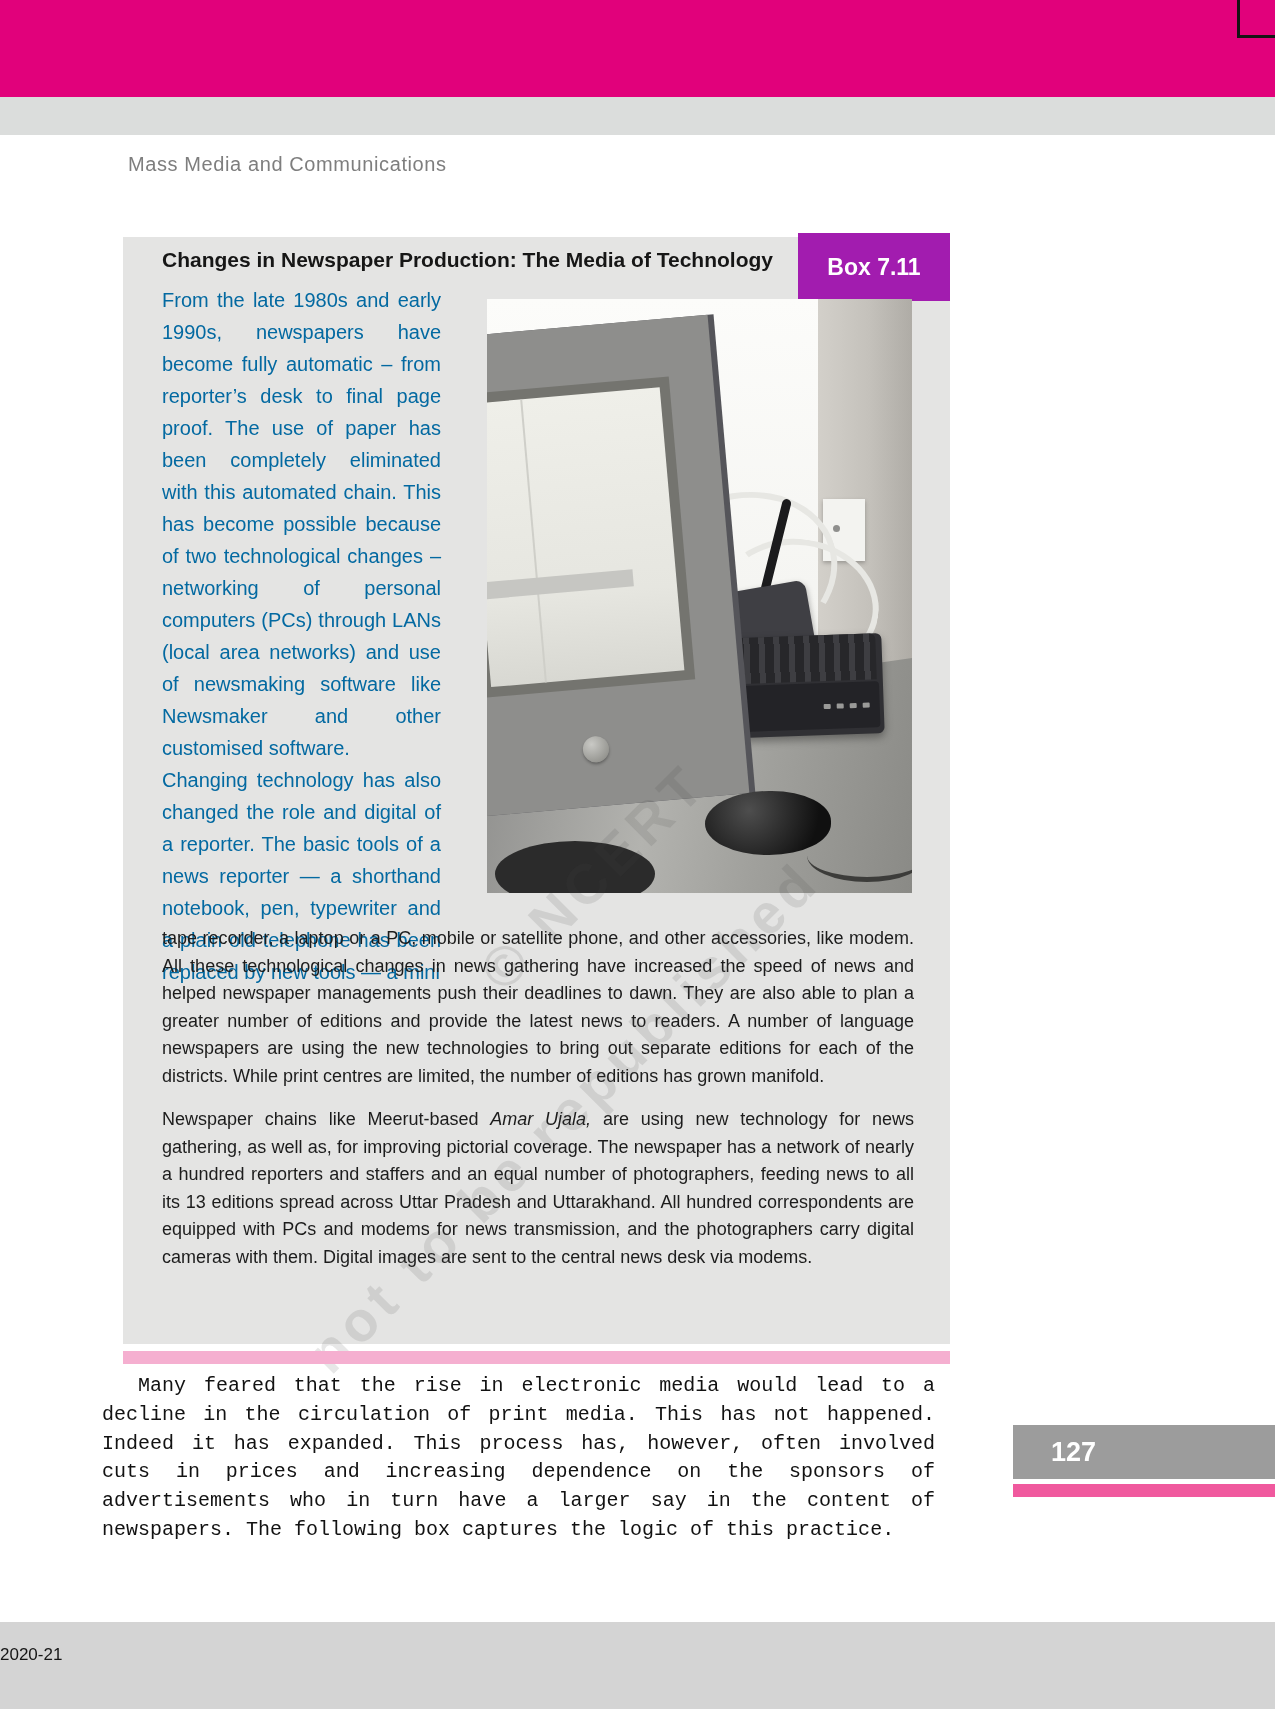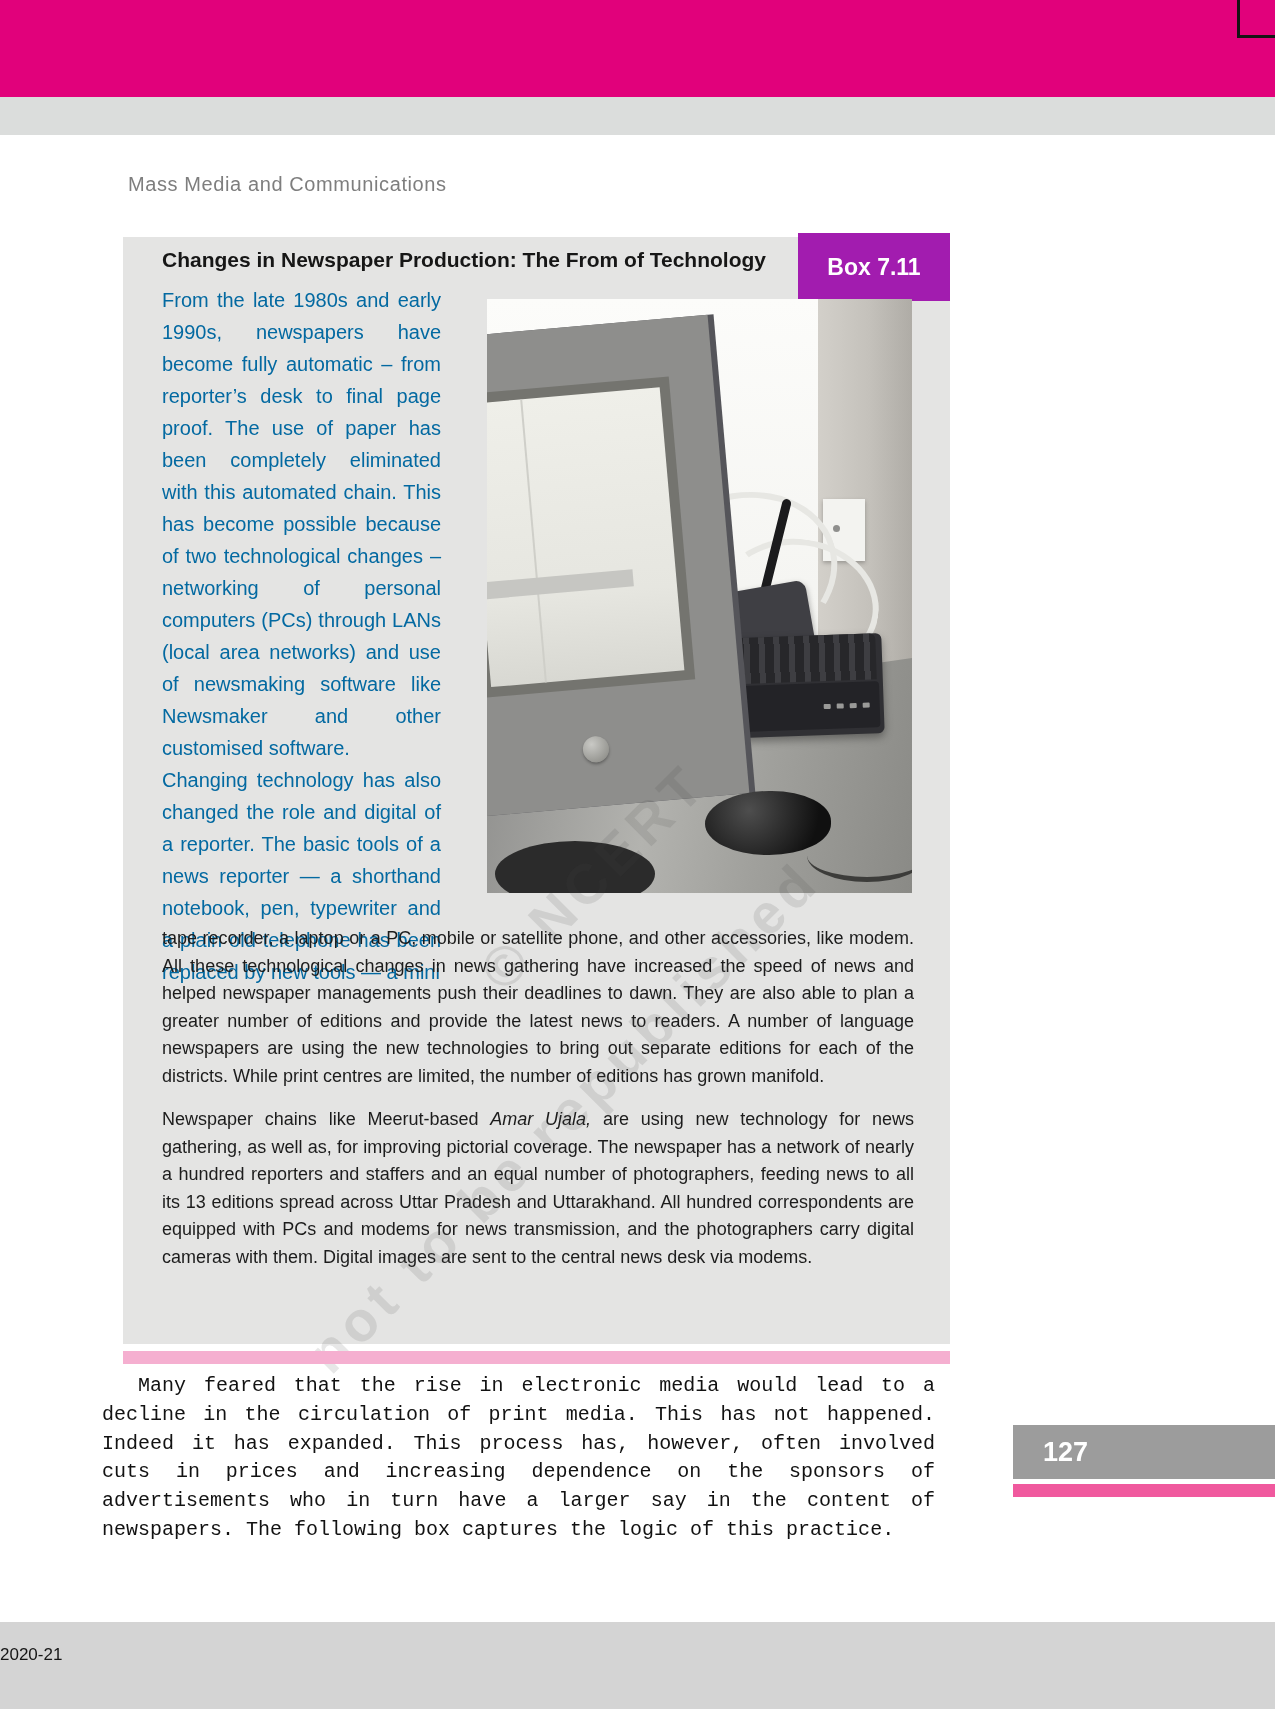--- a/index.html
+++ b/index.html
@@ -5,21 +5,21 @@
   html,body{margin:0;padding:0;background:#ffffff;}
   .page{position:relative;width:1275px;height:1709px;background:#ffffff;overflow:hidden;
         font-family:"Liberation Sans",sans-serif;}
 
   
   .band-magenta{position:absolute;left:0;top:0;width:1275px;height:97px;background:#E1017B;}
   .corner-box{position:absolute;right:0;top:0;width:35px;height:35px;
               border-left:3px solid #141414;border-bottom:3px solid #141414;}
   .band-gray{position:absolute;left:0;top:97px;width:1275px;height:38px;background:#DBDDDC;}
   .running-head{position:absolute;left:128px;top:153px;font-size:20px;letter-spacing:0.6px;
-                color:#7E7E7E;margin-top:20px;}
+                color:#7E7E7E;}
 
   
   .box711{position:absolute;left:123px;top:237px;width:827px;height:1107px;background:#E4E4E3;}
   .box-label{position:absolute;right:0;top:-4px;width:152px;height:68px;background:#a21caf;
              color:#fff;font-weight:bold;font-size:23px;display:flex;align-items:center;
              justify-content:center;}
   .box-title{position:absolute;left:39px;top:11px;width:620px;font-size:21px;font-weight:bold;
              color:#161616;}
   .col-text{position:absolute;left:39px;top:47px;width:279px;font-size:20px;line-height:32px;
             color:#0369a1;text-align:justify;}
@@ -87,21 +87,21 @@
   .wm1{left:470px;top:640px;font-size:56px;}
   .wm2{left:440px;top:880px;font-size:56px;}
 
   
   .pink-rule{position:absolute;left:123px;top:1351px;width:827px;height:13px;background:#F5AFD0;}
   .body-para{position:absolute;left:102px;top:1372px;width:833px;
              font-family:Liberation Mono, monospace;font-size:20px;line-height:28.8px;
              color:#121212;text-align:justify;text-indent:36px;}
   .pagenum{position:absolute;left:1013px;top:1425px;width:262px;height:54px;background:#9C9C9C;
            color:#fff;font-weight:bold;font-size:27px;display:flex;align-items:center;
-           padding-left:30px;box-sizing:border-box;}
+           padding-left:38px;box-sizing:border-box;}
   .pagenum-pink{position:absolute;left:1013px;top:1484px;width:262px;height:13px;background:#F0599E;}
 
   
   .footer-band{position:absolute;left:0;top:1622px;width:1275px;height:87px;background:#D4D4D4;}
   .footer-text{position:absolute;left:0;top:1645px;width:100%;font-size:17px;
                color:#151515;}
 </style>
 </head>
 <body>
 
@@ -109,21 +109,21 @@
 
   <div class="band-magenta">
     <div class="corner-box"></div>
   </div>
   <div class="band-gray"></div>
 
   <div class="running-head">Mass Media and Communications</div>
 
   <div class="box711">
     <div class="box-label">Box 7.11</div>
-    <div class="box-title">Changes in Newspaper Production: The From of Technology</div>
+    <div class="box-title">Changes in Newspaper Production: The Media of Technology</div>
 
     <div class="col-text">
       <p>From the late 1980s and early 1990s, newspapers have become fully automatic – from reporter’s desk to final page proof. The use of paper has been completely eliminated with this automated chain. This has become possible because of two technological changes – networking of personal computers (PCs) through LANs (local area networks) and use of newsmaking software like Newsmaker and other customised software.</p>
       <p>Changing technology has also changed the role and digital of a reporter. The basic tools of a news reporter — a shorthand notebook, pen, typewriter and a plain old telephone has been replaced by new tools — a mini</p>
     </div>
 
     <div class="photo">
       <div class="wood-panel"></div>
       <div class="wood-lower"></div>
       <div class="wall-plate"></div>

